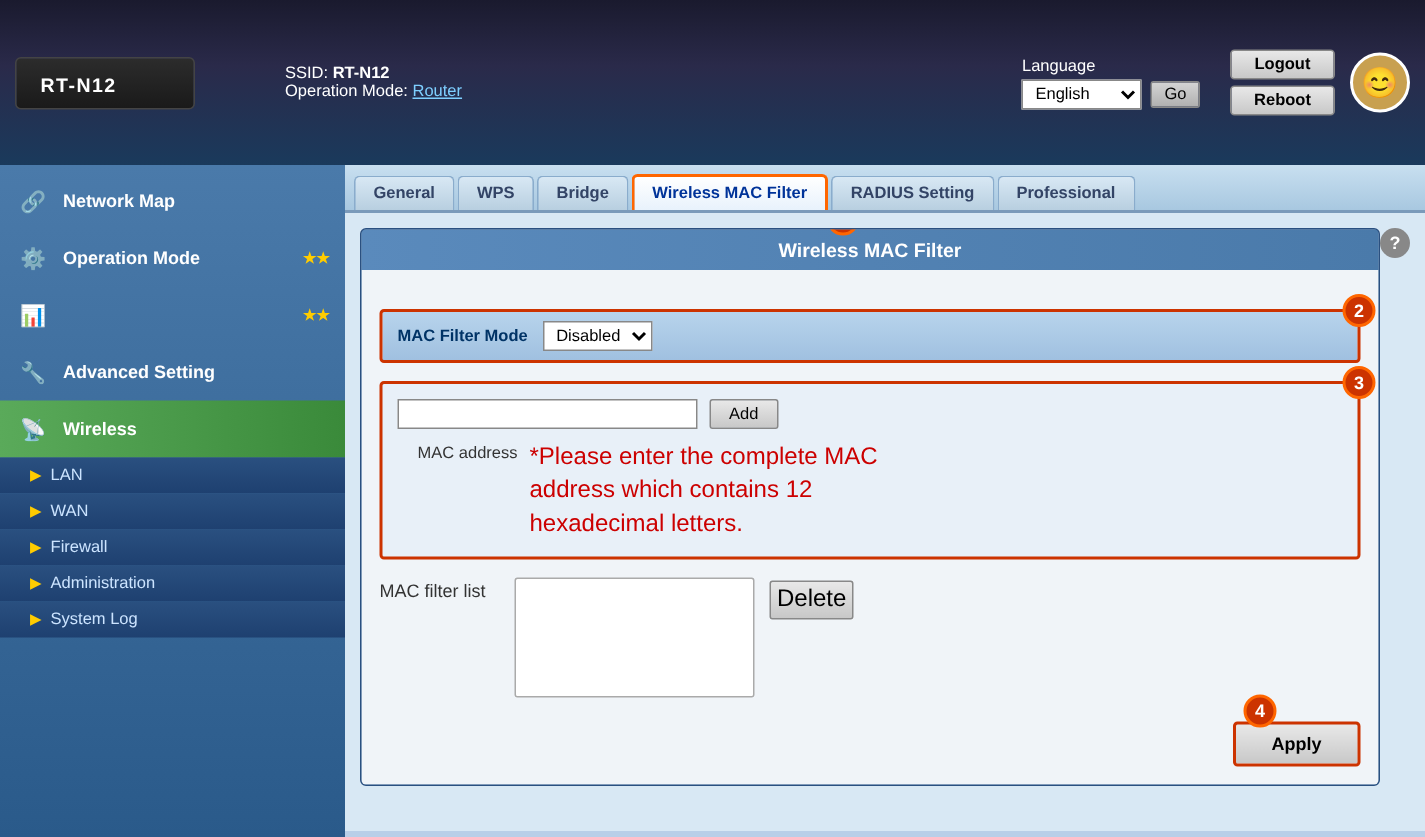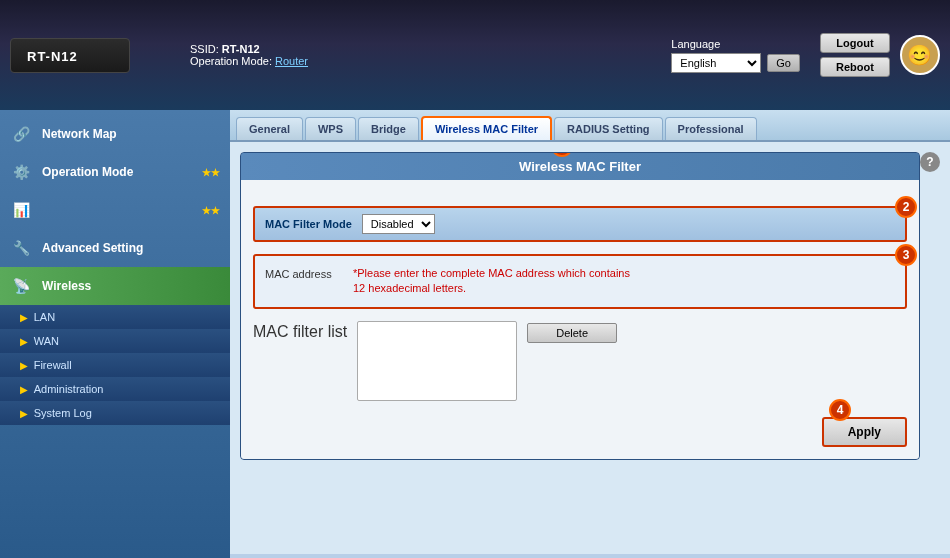--- a/index.html
+++ b/index.html
@@ -77,21 +77,21 @@
       display: flex;
       align-items: center;
       gap: 6px;
     }
 
     .lang-select {
       background: #ffffff;
       border: 1px solid #888;
       padding: 2px 4px;
       font-size: 11px;
-      width: 90px;
+      width: 80px;
     }
 
     .go-btn {
       background: linear-gradient(180deg, #d4d4d4, #b0b0b0);
       border: 1px solid #888;
       padding: 2px 8px;
       font-size: 11px;
       cursor: pointer;
       border-radius: 2px;
     }
@@ -319,57 +319,58 @@
       display: flex;
       align-items: flex-start;
       gap: 8px;
     }
 
     .mac-address-label {
       font-size: 11px;
       color: #333;
       min-width: 80px;
       padding-top: 2px;
+      text-align: right;
     }
 
     .mac-hint {
-      font-size: 11px;
+      font-size: 16px;
       color: #cc0000;
       line-height: 1.4;
       max-width: 280px;
     }
 
     
     .mac-list-row {
       display: flex;
       align-items: flex-start;
       gap: 10px;
       margin-bottom: 8px;
     }
 
     .mac-list-label {
-      font-size: 16px;
+      font-size: 12px;
       color: #333;
       min-width: 80px;
       padding-top: 2px;
     }
 
     .mac-list-box {
       width: 160px;
       height: 80px;
       background: #ffffff;
       border: 1px solid #aaa;
       font-size: 11px;
     }
 
     .delete-btn {
       background: linear-gradient(180deg, #e8e8e8, #c8c8c8);
       border: 1px solid #888;
-      padding: 3px 28px;
-      font-size: 11px;
+      padding: 3px 4px;
+      font-size: 16px;
       cursor: pointer;
       border-radius: 2px;
       align-self: flex-start;
       margin-top: 2px;
     }
 
     
     .apply-area {
       display: flex;
       justify-content: flex-end;
@@ -552,20 +553,24 @@
                 <option>Accept</option>
                 <option>Reject</option>
               </select>
             </div>
           </div>
 
           
           <div style="position:relative;">
             <span class="badge" style="top:-10px; right:-10px;">3</span>
             <div class="mac-section">
+              <div class="mac-add-row">
+                <input type="text" class="mac-input" style="">
+                <button class="add-btn">Add</button>
+              </div>
               <div class="mac-address-row">
                 <span class="mac-address-label">MAC address</span>
                 <span class="mac-hint">*Please enter the complete MAC address which contains 12 hexadecimal letters.</span>
               </div>
             </div>
           </div>
 
           
           <div class="mac-list-row">
             <span class="mac-list-label">MAC filter list</span>

